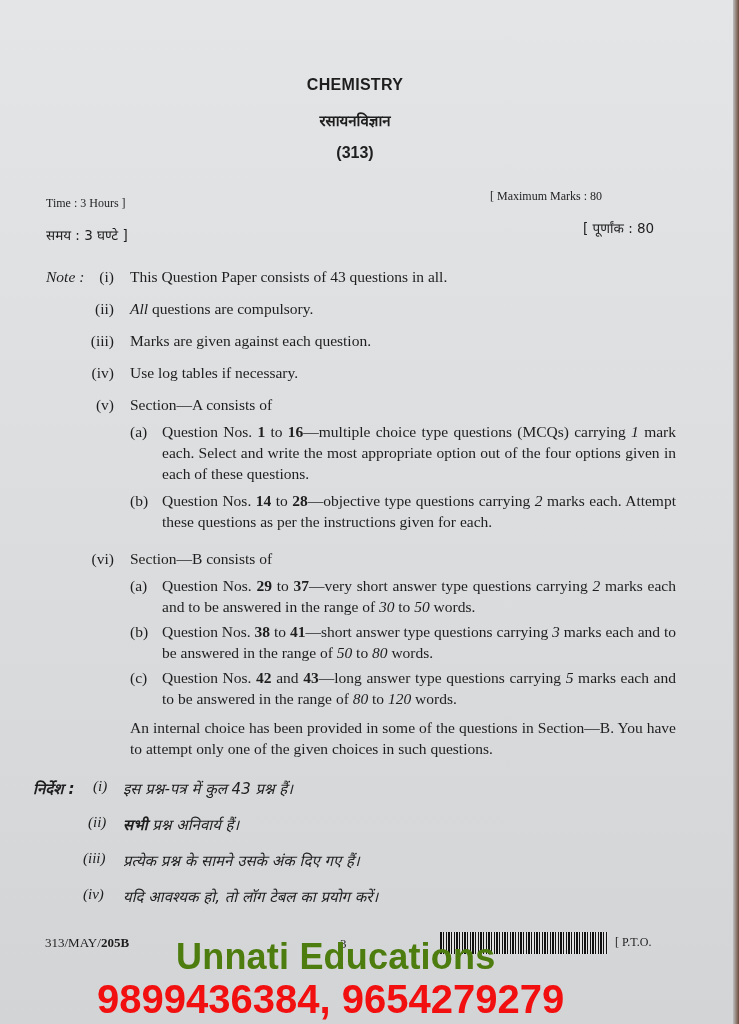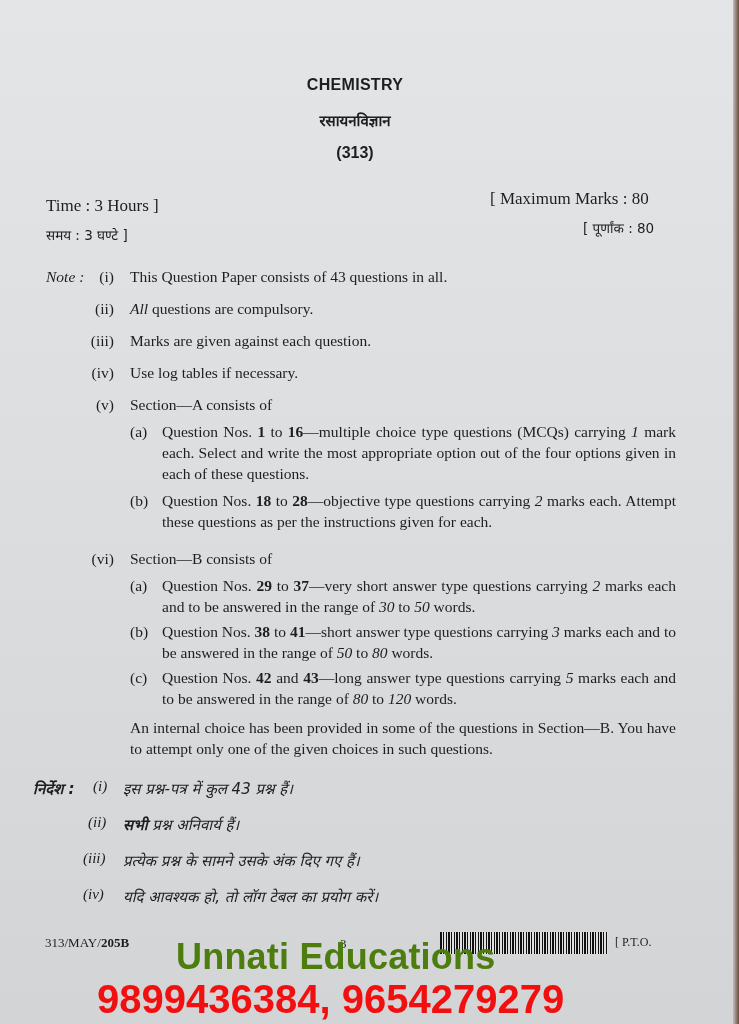--- a/index.html
+++ b/index.html
@@ -15,21 +15,21 @@
     background: linear-gradient(90deg, #bfbfbf, #6a4a3a);
   }
   .page { position: absolute; left: 0; top: 0; width: 665px; height: 1024px; }
   .title {
     position: absolute; left: 0; width: 710px; text-align: center;
     font-family: "Liberation Sans", sans-serif; font-weight: bold;
   }
   .t1 { top: 76px; font-size: 16px; letter-spacing: 0.3px; }
   .t2 { top: 110px; font-size: 15px; font-family: "DejaVu Sans", sans-serif; font-weight: bold; }
   .t3 { top: 144px; font-size: 16px; text-align: center; }
-  .meta { position: absolute; font-size: 17px; }
+  .meta { position: absolute; font-size: 12px; }
   .note-block { position: absolute; left: 46px; top: 266px; width: 630px; font-size: 15.5px; line-height: 21px; }
   .row { position: relative; margin-bottom: 11px; }
   .lab { position: absolute; left: 0; }
   .num { position: absolute; text-align: right; width: 32px; }
   .txt { margin-left: 84px; }
   .sub { position: relative; margin-left: 84px; margin-bottom: 2px; }
   .sub .n { position: absolute; left: 0; }
   .sub .s { margin-left: 32px; text-align: justify; text-align-last: left; }
   .hn { position: absolute; left: 33px; top: 778px; width: 640px; font-size: 15px; font-family: "DejaVu Sans", sans-serif; }
   .hrow { position: relative; height: 36px; font-style: italic; }
@@ -84,21 +84,21 @@
     <div class="row" style="margin-bottom:6px;">
       <span class="num" style="left:36px;">(v)</span>
       <div class="txt">Section—A consists of</div>
     </div>
     <div class="sub" style="margin-bottom:6px;">
       <span class="n">(a)</span>
       <div class="s"><span>Question Nos. </span><b>1</b><span> to </span><b>16</b><span>—multiple choice type questions (MCQs) carrying </span><i>1</i><span> mark each. Select and write the most appropriate option out of the four options given in each of these questions.</span></div>
     </div>
     <div class="sub" style="margin-bottom:16px;">
       <span class="n">(b)</span>
-      <div class="s"><span>Question Nos. </span><b>18</b><span> to </span><b>28</b><span>—objective type questions carrying </span><i>2</i><span> marks each. Attempt these questions as per the instructions given for each.</span></div>
+      <div class="s"><span>Question Nos. </span><b>14</b><span> to </span><b>28</b><span>—objective type questions carrying </span><i>2</i><span> marks each. Attempt these questions as per the instructions given for each.</span></div>
     </div>
     <div class="row" style="margin-bottom:6px;">
       <span class="num" style="left:36px;">(vi)</span>
       <div class="txt">Section—B consists of</div>
     </div>
     <div class="sub" style="margin-bottom:4px;">
       <span class="n">(a)</span>
       <div class="s"><span>Question Nos. </span><b>29</b><span> to </span><b>37</b><span>—very short answer type questions carrying </span><i>2</i><span> marks each and to be answered in the range of </span><i>30</i><span> to </span><i>50</i><span> words.</span></div>
     </div>
     <div class="sub" style="margin-bottom:4px;">

